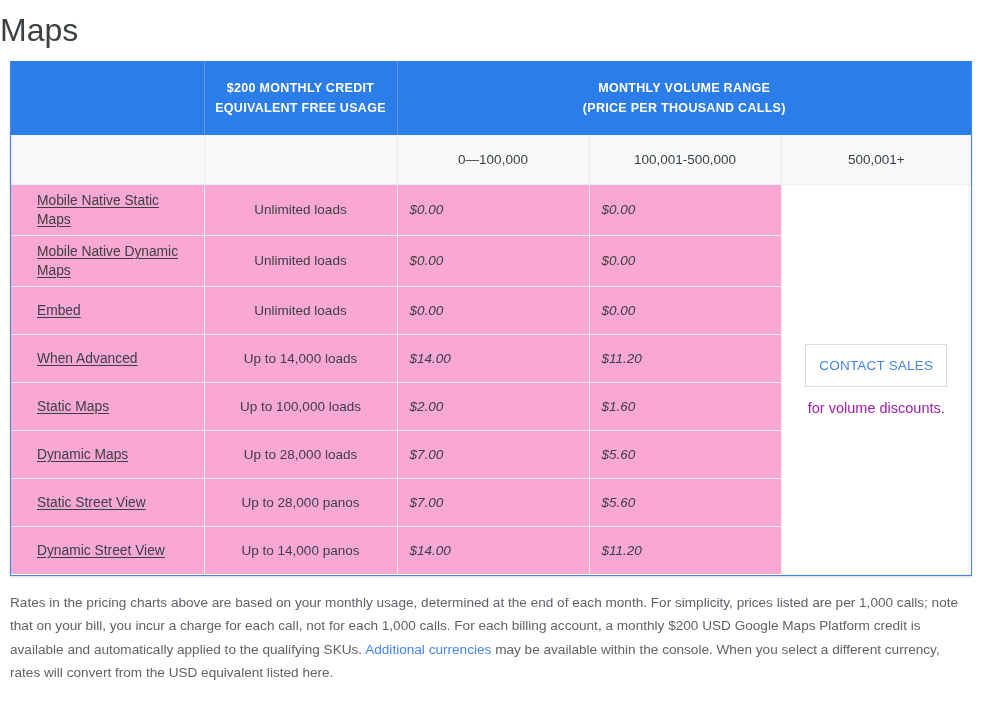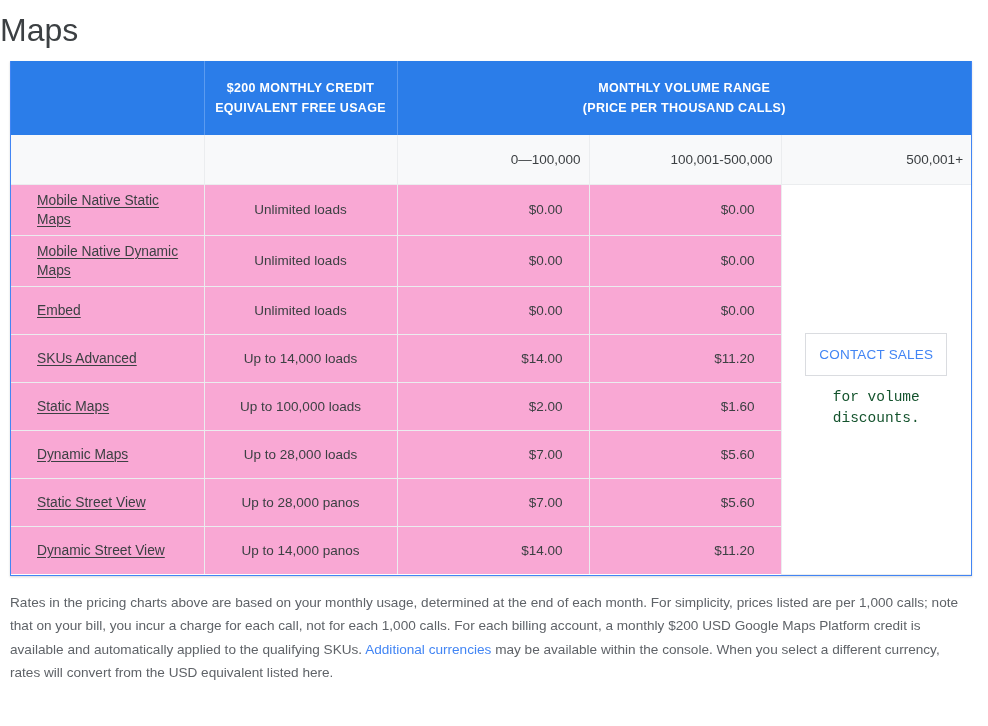--- a/index.html
+++ b/index.html
@@ -65,21 +65,21 @@
   }
   thead tr.blue-head th.first { border-left: none; }
   thead tr.blue-head th.last  { border-right: none; }
 
   
   thead tr.sub-head th {
     background: #f8f9fa;
     color: #3c4043;
     font-size: 13.5px;
     font-weight: normal;
-    text-align: right;
+    text-align: center;
     vertical-align: middle;
     height: 49px;
     padding: 0 8px;
     border: 1px solid #ebedef;
     border-top: none;
     box-sizing: border-box;
   }
   thead tr.sub-head th.blank-a { background: #f8f9fa; border-left: none; }
   thead tr.sub-head th.last { border-right: none; }
 
@@ -107,24 +107,25 @@
     text-underline-offset: 2px;
     font-size: 13.8px;
     cursor: pointer;
   }
   tbody td.free {
     text-align: center;
     color: #3c4043;
     font-size: 13.5px;
   }
   tbody td.price {
-    text-align: right;
+    text-align: left;
     color: #3c4043;
     font-size: 13.5px;
     padding-right: 26px;
+    font-style: italic;
   }
   tbody td.contact-cell {
     text-align: center;
     vertical-align: middle;
     border-right: none;
     background: #ffffff;
     padding: 8px 14px;
   }
   tbody tr:last-child td { border-bottom: none; }
 
@@ -141,25 +142,24 @@
     font-size: 13.5px;
     font-weight: normal;
     line-height: 19px;
     letter-spacing: 0.2px;
     padding: 11px 6px;
     cursor: pointer;
     text-align: center;
   }
   .contact-note {
     margin-top: 11px;
-    color: #14532d;
+    color: #a21caf;
     font-size: 14.5px;
     line-height: 21px;
     text-align: center;
-    font-family: Liberation Mono, monospace;
   }
 
   
   .footnote {
     margin: 15px 10px 0 10px;
     width: 962px;
     color: #5f6368;
     font-size: 13.6px;
     line-height: 23.5px;
     text-align: left;
@@ -218,21 +218,21 @@
           <td class="price">$0.00</td>
           <td class="price">$0.00</td>
         </tr>
         <tr>
           <td class="sku"><a>Embed</a></td>
           <td class="free">Unlimited loads</td>
           <td class="price">$0.00</td>
           <td class="price">$0.00</td>
         </tr>
         <tr>
-          <td class="sku"><a>SKUs Advanced</a></td>
+          <td class="sku"><a>When Advanced</a></td>
           <td class="free">Up to 14,000 loads</td>
           <td class="price">$14.00</td>
           <td class="price">$11.20</td>
         </tr>
         <tr>
           <td class="sku"><a>Static Maps</a></td>
           <td class="free">Up to 100,000 loads</td>
           <td class="price">$2.00</td>
           <td class="price">$1.60</td>
         </tr>

